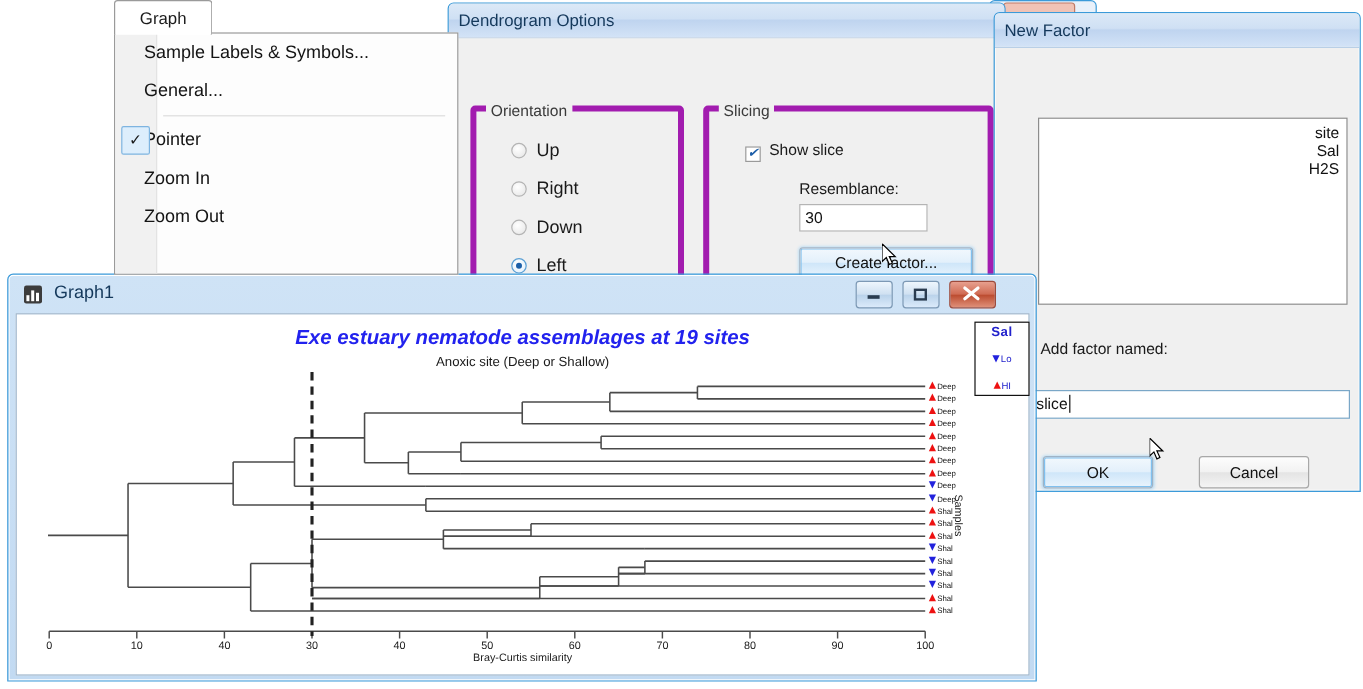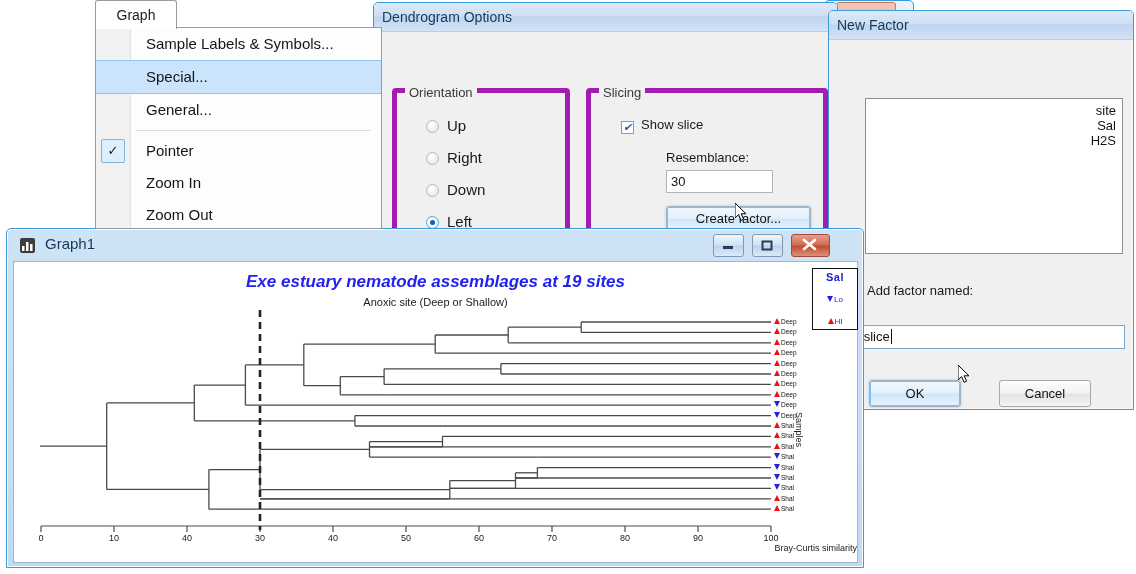--- a/index.html
+++ b/index.html
@@ -14,21 +14,21 @@
              background:linear-gradient(to bottom,#dce9f7 0%,#cfe0f4 45%,#bfd4ef 50%,#d3e3f7 100%);
              border-radius:4px 4px 0 0;border-bottom:1px solid #b9cfe6;}
   .dlg-body{padding:10px;}
   .menu-tab{position:absolute;left:95px;top:0;width:80px;height:28px;line-height:28px;
             text-align:center;font-size:14px;color:#1b1b1b;background:#ffffff;
             border:1px solid #9a9a9a;border-bottom:none;border-radius:3px 3px 0 0;z-index:6;}
   .menu-panel{position:absolute;left:95px;top:27px;width:285px;height:200px;background:#fdfdfd;
               border:1px solid #9a9a9a;border-top:1px solid #9a9a9a;z-index:5;overflow:hidden;}
   .menu-gutter{position:absolute;left:0;top:0;width:34px;height:100%;background:#f1f1f1;
                border-right:1px solid #e3e3e3;}
-  .menu-item{position:relative;height:32px;line-height:32px;padding-left:50px;font-size:15px;
+  .menu-item{position:relative;height:32px;line-height:32px;padding-left:24px;font-size:15px;
              color:#141414;white-space:nowrap;z-index:2;}
   .menu-item.sel{background:#cbe4fb;border-top:1px solid #8ec6f0;border-bottom:1px solid #8ec6f0;}
   .menu-sep{position:relative;height:1px;margin:4px 10px 4px 40px;background:#dcdcdc;z-index:2;}
   .menu-check{position:absolute;left:5px;top:4px;width:24px;height:24px;box-sizing:border-box;
               background:#ddeefc;border:1px solid #7eb4e0;border-radius:2px;
               font-size:13px;line-height:22px;text-align:center;color:#1a1a1a;}
 
   
   .grp{position:absolute;border:5px solid #a21caf;border-radius:4px;}
   .grp-lbl{position:absolute;top:-8px;left:8px;background:#f0f0f0;padding:0 4px;font-size:13px;color:#3a3a3a;}
@@ -63,21 +63,21 @@
   #graph-title{height:32px;position:relative;}
   #graph-title .t{position:absolute;left:38px;top:6px;font-size:15px;color:#14385b;}
   .wbtn{position:absolute;top:5px;width:29px;height:21px;border:1px solid #7d99b5;border-radius:3px;
         background:linear-gradient(to bottom,#eef6fd,#cfe0f1 49%,#b9d2ea 51%,#dbeafa);}
   .wbtn.close{width:37px;border:1px solid #9d4b3c;
         background:linear-gradient(to bottom,#e79f8e,#cf6a52 49%,#bb4a2e 51%,#df9079);}
   .canvas{position:absolute;left:6px;top:32px;width:843px;height:300px;background:#fff;border:1px solid #9fb6cc;}
   .gtitle{position:absolute;left:0;right:0;text-align:center;font-style:italic;font-weight:bold;
           color:#2222ee;font-size:17px;}
   .gsub{position:absolute;left:0;right:0;text-align:center;font-size:11px;color:#1a1a1a;}
-  .xlab{position:absolute;left:0;right:0;text-align:right;font-size:9px;color:#1a1a1a;}
+  .xlab{position:absolute;left:0;right:0;text-align:center;font-size:9px;color:#1a1a1a;}
   .ylab{position:absolute;font-size:9px;color:#1a1a1a;transform:rotate(90deg);transform-origin:left top;white-space:nowrap;}
   .tick{position:absolute;font-size:9px;color:#1a1a1a;transform:translateX(-50%);}
   .leaf{position:absolute;font-size:6.5px;line-height:7px;white-space:nowrap;color:#111;}
   .tri{display:inline-block;width:0;height:0;vertical-align:0px;margin-right:1px;}
   .tri.hi{border-left:3.5px solid transparent;border-right:3.5px solid transparent;border-bottom:6px solid #ee1111;}
   .tri.lo{border-left:3.5px solid transparent;border-right:3.5px solid transparent;border-top:6px solid #2222dd;}
   .legend{position:absolute;background:#fff;border:1px solid #111;padding:2px 4px;text-align:center;}
   .legend .lh{font-size:11px;font-weight:bold;color:#2222cc;letter-spacing:.5px;}
   .legend .lr{font-size:8px;color:#2222cc;white-space:nowrap;line-height:10px;margin-top:12px;}
 
@@ -88,23 +88,20 @@
 
 <div class="menu-tab">Graph</div>
 
 <div class="menu-panel">
   <div class="menu-gutter"></div>
 
   <div class="menu-item">
     <span>Sample Labels &amp; Symbols...</span>
   </div>
 
-  <div class="menu-item sel">
-    <span>Special...</span>
-  </div>
 
   <div class="menu-item">
     <span>General...</span>
   </div>
 
   <div class="menu-sep"></div>
 
   <div class="menu-item">
     <span class="menu-check">✓</span>
     <span>Pointer</span>

